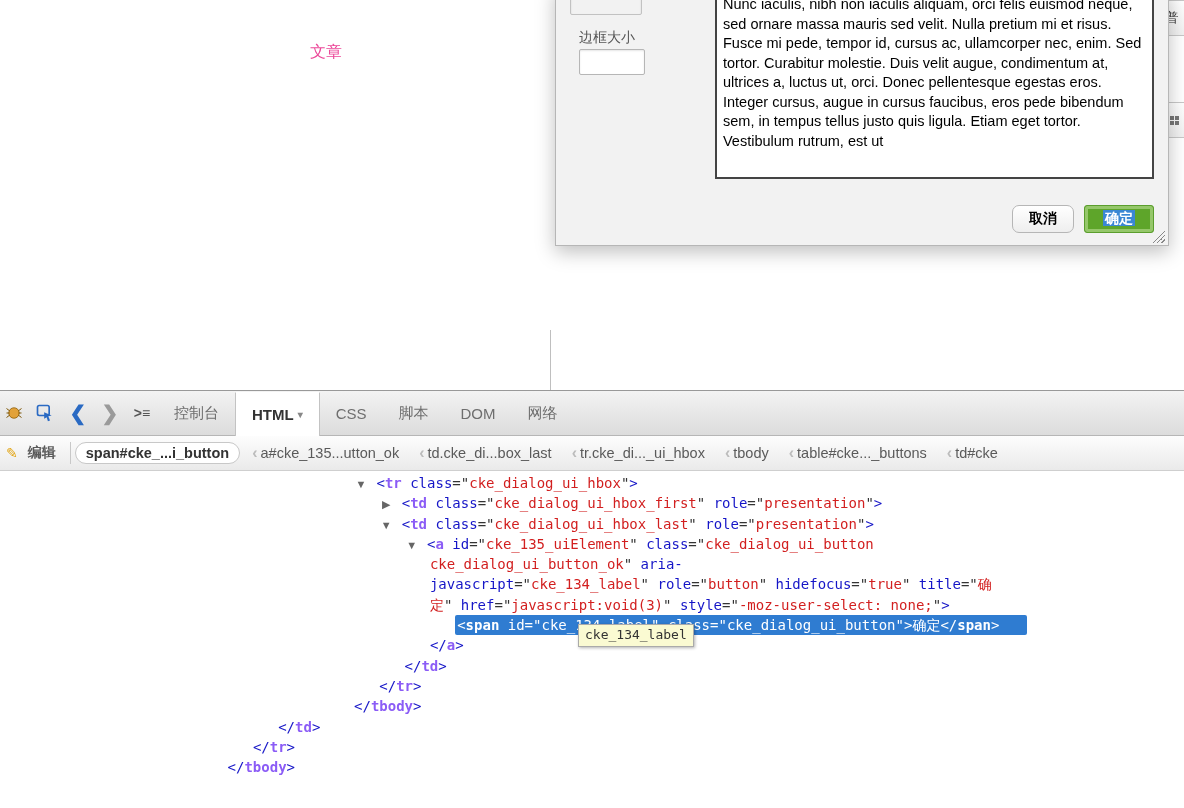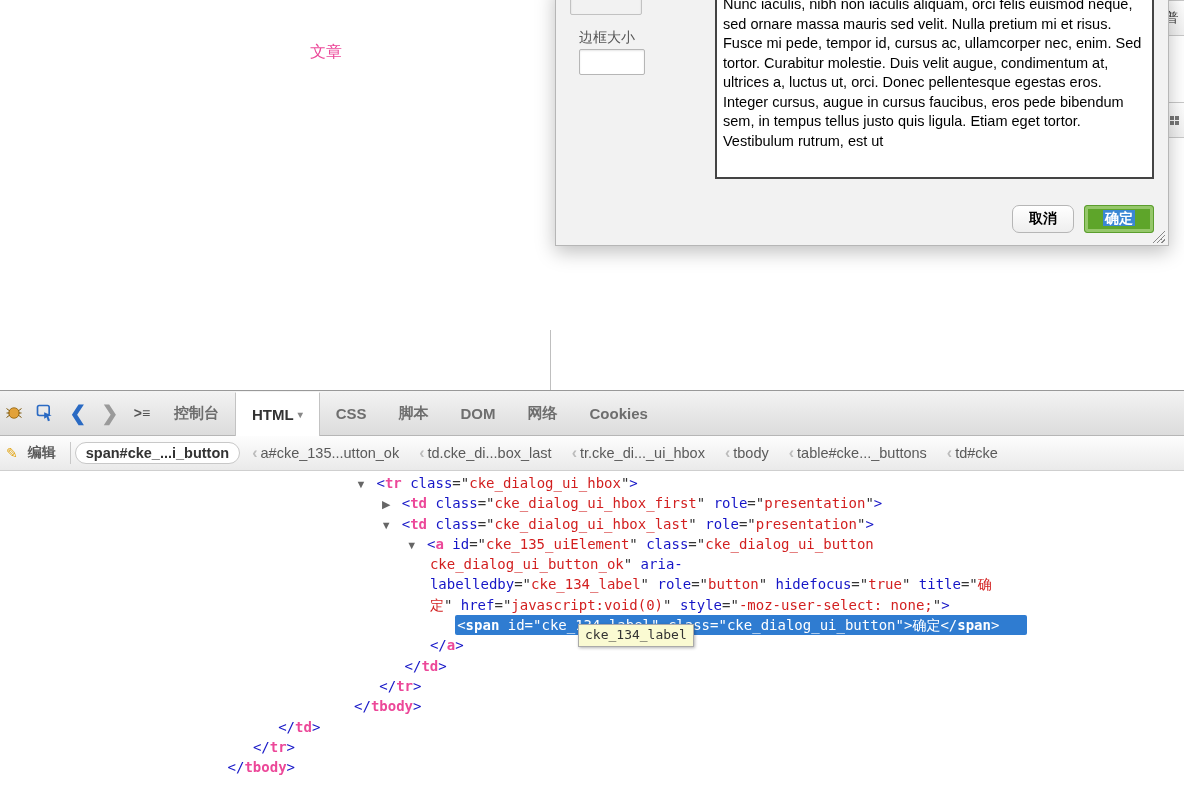--- a/index.html
+++ b/index.html
@@ -198,21 +198,21 @@
   .bread-icon {
     width: 32px;
     display:flex; align-items:center; justify-content:center;
     color:#555; font-size: 14px; font-weight:700;
   }
   .tab {
     padding: 0 16px;
     display:flex; align-items:center;
     font-size: 15px;
     color:#6e6e6e;
-    font-weight: 700;
+    font-weight: 400;
     cursor: pointer;
     border-top: 1px solid transparent;
   }
   .tab.active {
     background: #fff;
     color:#333;
     font-weight: 700;
     border-left: 1px solid #c3c3c3;
     border-right: 1px solid #c3c3c3;
     position: relative; top:1px;
@@ -258,21 +258,21 @@
     overflow: auto;
     font-family: Menlo, Monaco, Consolas, monospace;
     font-size: 14px;
     line-height: 1.45;
     padding: 2px 0 12px 0;
     border-bottom: 7px solid #e9e9e9;
   }
   .ln { white-space: pre; }
   .tw { display:inline-block; width:14px; text-align:center; color:#666; font-family: sans-serif; font-size:11px; cursor: pointer; }
   .tag-ang  { color:#1515c7; }
-  .tag-name { color:#ec4899; font-weight:600; }
+  .tag-name { color:#8b5cf6; font-weight:600; }
   .attr-n   { color:#1515c7; }
   .attr-v   { color:#d21f1f; }
   .text-node{ color:#000; }
   .hl-row {
     background: #2f7cd1;
     color: #fff !important;
     display:inline-block;
     border-radius: 2px;
     padding: 0 2px;
   }
@@ -357,21 +357,20 @@
 
   <div class="tab">控制台</div>
   <div class="tab active">
     <span>HTML</span>
     <span class="dd">▾</span>
   </div>
   <div class="tab">CSS</div>
   <div class="tab">脚本</div>
   <div class="tab">DOM</div>
   <div class="tab">网络</div>
-  <div class="tab">Cookies</div>
 </div>
 
 <div class="crumb-row">
   <div class="crumb-prefix">
     <span class="ic">✎</span>
     <span class="txt">编辑</span>
   </div>
   <div class="vsep"></div>
   <div class="crumb sel">span#cke_...i_button</div>
   <div class="crumb">
@@ -403,22 +402,22 @@
 <div class="code-panel code-wrap">
 
 <div class="ln">                                          <span class="tw">▼</span> <span class="tag-ang">&lt;</span><span class="tag-name">tr </span><span class="attr-n">class</span>="<span class="attr-v">cke_dialog_ui_hbox</span>"<span class="tag-ang">&gt;</span></div>
 
 <div class="ln">                                             <span class="tw">▶</span> <span class="tag-ang">&lt;</span><span class="tag-name">td </span><span class="attr-n">class</span>="<span class="attr-v">cke_dialog_ui_hbox_first</span>" <span class="attr-n">role</span>="<span class="attr-v">presentation</span>"<span class="tag-ang">&gt;</span></div>
 
 <div class="ln">                                             <span class="tw">▼</span> <span class="tag-ang">&lt;</span><span class="tag-name">td </span><span class="attr-n">class</span>="<span class="attr-v">cke_dialog_ui_hbox_last</span>" <span class="attr-n">role</span>="<span class="attr-v">presentation</span>"<span class="tag-ang">&gt;</span></div>
 
 <div class="ln">                                                <span class="tw">▼</span> <span class="tag-ang">&lt;</span><span class="tag-name">a </span><span class="attr-n">id</span>="<span class="attr-v">cke_135_uiElement</span>" <span class="attr-n">class</span>="<span class="attr-v">cke_dialog_ui_button</span></div>
 <div class="ln">                                                   <span class="attr-v">cke_dialog_ui_button_ok</span>" <span class="attr-n">aria-</span></div>
-<div class="ln">                                                   <span class="attr-n">labelledby</span>="<span class="attr-v">cke_134_label</span>" <span class="attr-n">role</span>="<span class="attr-v">button</span>" <span class="attr-n">hidefocus</span>="<span class="attr-v">true</span>" <span class="attr-n">title</span>="<span class="attr-v">确</span></div>
-<div class="ln">                                                   <span class="attr-v">定</span>" <span class="attr-n">href</span>="<span class="attr-v">javascript:void(0)</span>" <span class="attr-n">style</span>="<span class="attr-v">-moz-user-select: none;</span>"<span class="tag-ang">&gt;</span></div>
+<div class="ln">                                                   <span class="attr-n">javascript</span>="<span class="attr-v">cke_134_label</span>" <span class="attr-n">role</span>="<span class="attr-v">button</span>" <span class="attr-n">hidefocus</span>="<span class="attr-v">true</span>" <span class="attr-n">title</span>="<span class="attr-v">确</span></div>
+<div class="ln">                                                   <span class="attr-v">定</span>" <span class="attr-n">href</span>="<span class="attr-v">javascript:void(3)</span>" <span class="attr-n">style</span>="<span class="attr-v">-moz-user-select: none;</span>"<span class="tag-ang">&gt;</span></div>
 
 <div class="ln">                                                      <span class="hl-row"><span class="tag-ang">&lt;</span><span class="tag-name">span </span><span class="attr-n">id</span>="<span class="attr-v">cke_134_label</span>" <span class="attr-n">class</span>="<span class="attr-v">cke_dialog_ui_button</span>"<span class="tag-ang">&gt;</span><span class="text-node">确定</span><span class="tag-ang">&lt;/</span><span class="tag-name">span</span><span class="tag-ang">&gt;</span>   </span></div>
 
 <div class="ln">                                                   <span class="tag-ang">&lt;/</span><span class="tag-name">a</span><span class="tag-ang">&gt;</span></div>
 <div class="ln">                                                <span class="tag-ang">&lt;/</span><span class="tag-name">td</span><span class="tag-ang">&gt;</span></div>
 <div class="ln">                                             <span class="tag-ang">&lt;/</span><span class="tag-name">tr</span><span class="tag-ang">&gt;</span></div>
 <div class="ln">                                          <span class="tag-ang">&lt;/</span><span class="tag-name">tbody</span><span class="tag-ang">&gt;</span></div>
 <div class="ln">                                 <span class="tag-ang">&lt;/</span><span class="tag-name">td</span><span class="tag-ang">&gt;</span></div>
 <div class="ln">                              <span class="tag-ang">&lt;/</span><span class="tag-name">tr</span><span class="tag-ang">&gt;</span></div>
 <div class="ln">                           <span class="tag-ang">&lt;/</span><span class="tag-name">tbody</span><span class="tag-ang">&gt;</span></div>

